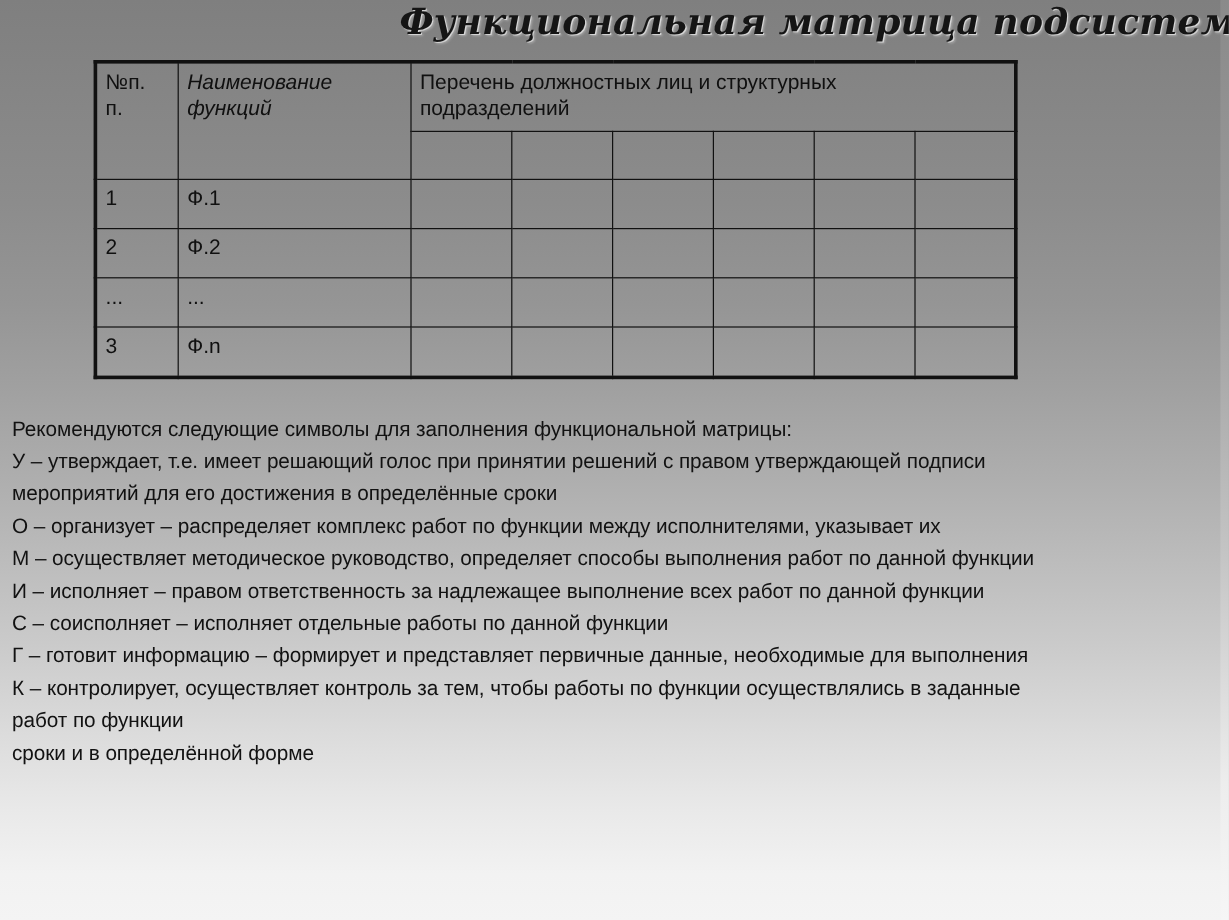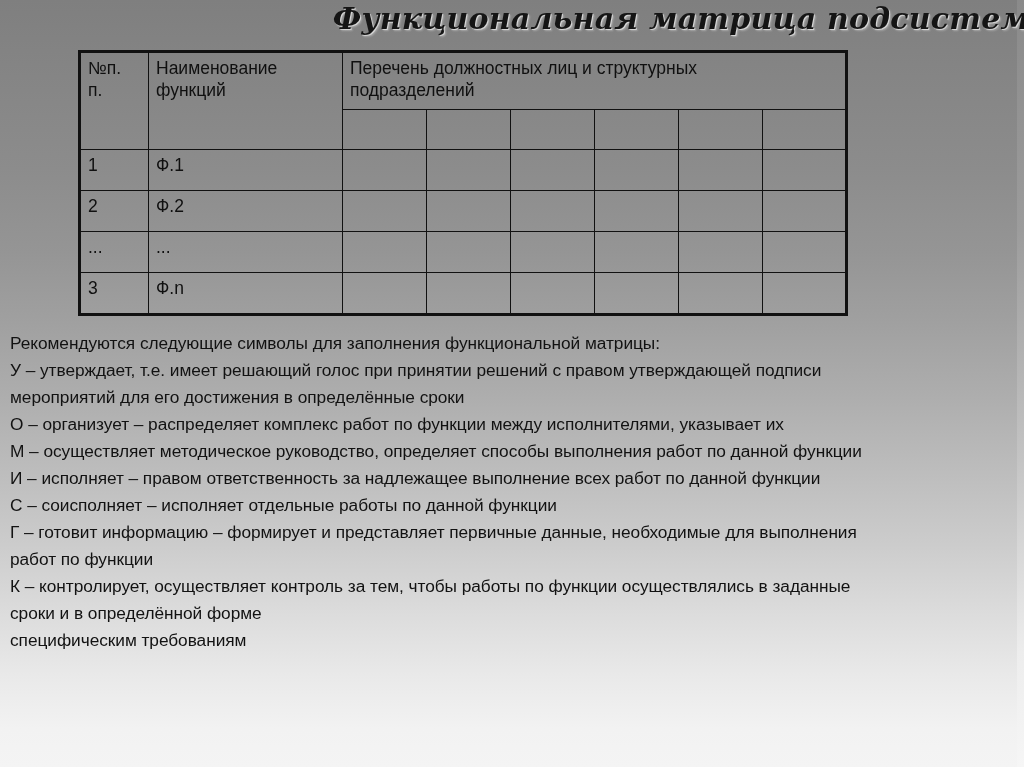--- a/index.html
+++ b/index.html
@@ -85,32 +85,32 @@
     color: #101010;
     font-weight: normal;
     font-size: 17.5px;
     text-align: left;
     vertical-align: top;
     padding: 4px 7px 3px 7px;
     line-height: 1.26;
     overflow: hidden;
   }
   .col-no     { width: 69px; }
-  .col-name   { width: 194px; }
+  .col-name   { width: 194px; font-style: italic; }
   .col-sub    { width: 84px; }
 
   .hdr-main   { height: 58px; }
   .hdr-sub    { height: 40px; }
   .data-row td { height: 33px; vertical-align: middle; padding-top: 2px; }
 
   
   #notes {
     position: absolute;
     left: 10px;
-    top: 330px;
+    top: 344px;
     width: 1004px;
   }
   .note-line {
     font-size: 17.3px;
     color: #121212;
     line-height: 27px;
     white-space: nowrap;
     letter-spacing: -0.05px;
   }
 </style>
@@ -195,19 +195,18 @@
 
   <div id="notes">
     <div class="note-line">Рекомендуются следующие символы для заполнения функциональной матрицы:</div>
     <div class="note-line">У – утверждает, т.е. имеет решающий голос при принятии решений с правом утверждающей подписи</div>
     <div class="note-line">мероприятий для его достижения в определённые сроки</div>
     <div class="note-line">О – организует – распределяет комплекс работ по функции между исполнителями, указывает их</div>
     <div class="note-line">М – осуществляет методическое руководство, определяет способы выполнения работ по данной функции</div>
     <div class="note-line">И – исполняет – правом ответственность за надлежащее выполнение всех работ по данной функции</div>
     <div class="note-line">С – соисполняет – исполняет отдельные работы по данной функции</div>
     <div class="note-line">Г – готовит информацию – формирует и представляет первичные данные, необходимые для выполнения</div>
+    <div class="note-line">К – контролирует, осуществляет контроль за тем, чтобы работы по функции осуществлялись в заданные</div>
     <div class="note-line">работ по функции</div>
-    <div class="note-line">К – контролирует, осуществляет контроль за тем, чтобы работы по функции осуществлялись в заданные</div>
     <div class="note-line">сроки и в определённой форме</div>
-    <div class="note-line">специфическим требованиям</div>
   </div>
 
 </div>
 
 </body></html>

